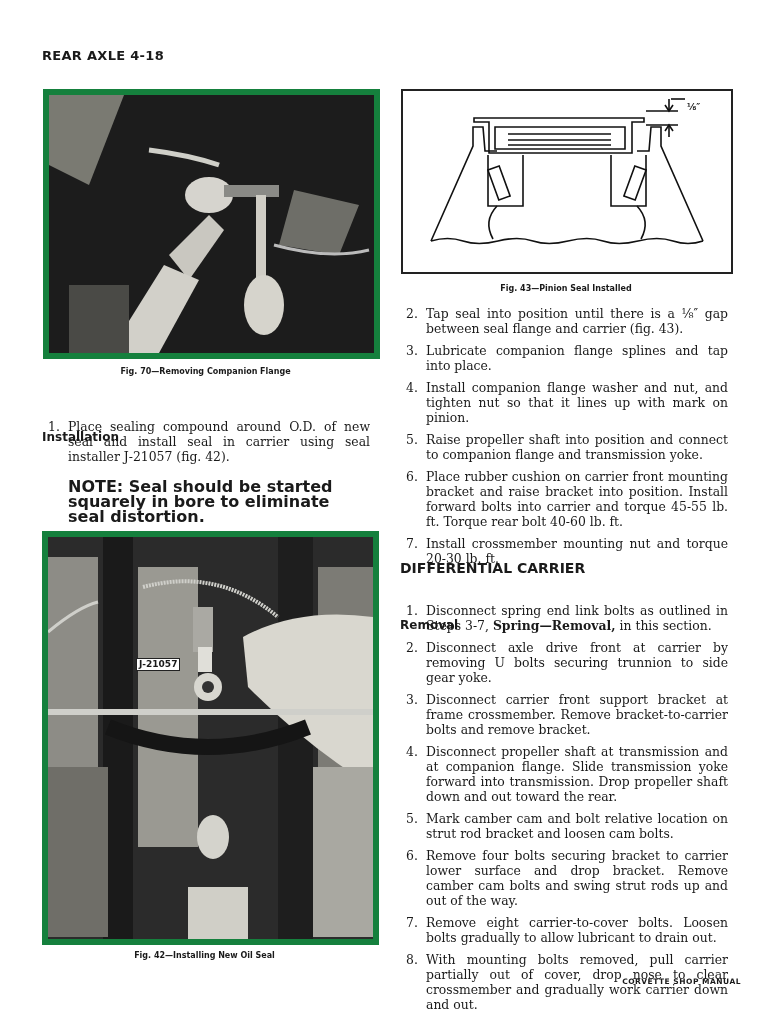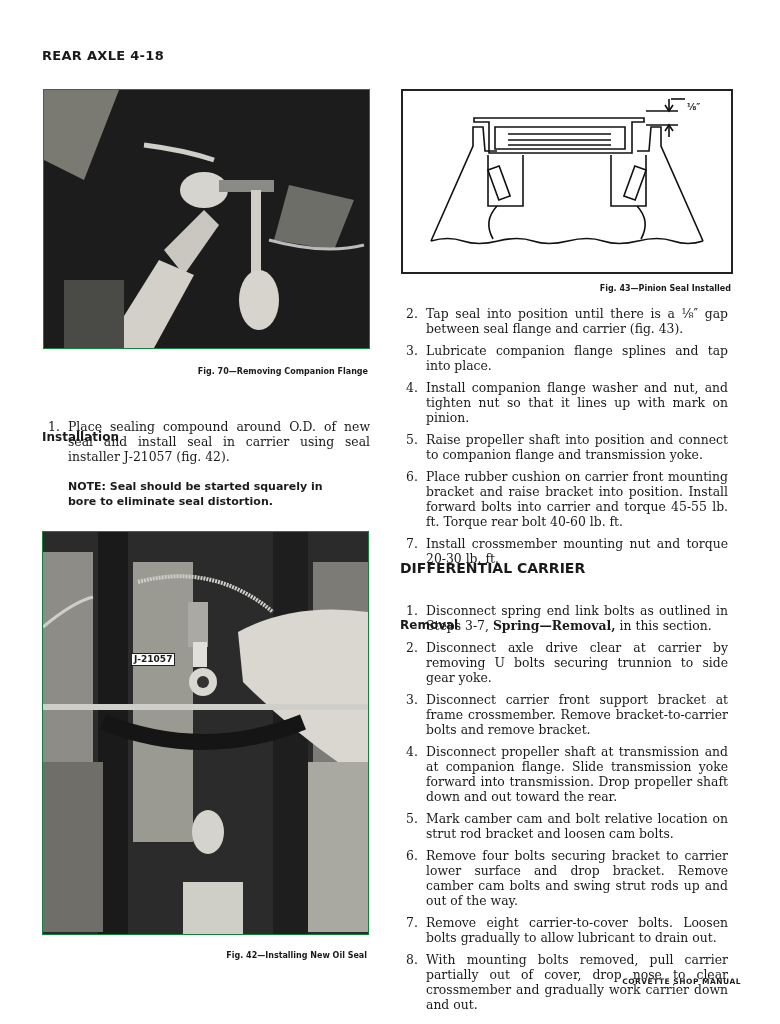--- a/index.html
+++ b/index.html
@@ -5,40 +5,40 @@
   html, body { margin: 0; padding: 0; }
   body {
     width: 780px; height: 1024px; background: #ffffff; position: relative; overflow: hidden;
     font-family: "DejaVu Serif", serif; color: #1a1a1a;
   }
   .header {
     position: absolute; left: 42px; top: 48px;
     font-family: "DejaVu Sans", sans-serif; font-weight: bold; font-size: 13px; letter-spacing: 0.3px;
   }
   .photo {
-    position: absolute; border: 1px solid #15803d; overflow: hidden; background: #6d28d9;
+    position: absolute; border: 6px solid #15803d; overflow: hidden; background: #6d28d9;
   }
   .photo svg { display: block; }
   .caption {
-    position: absolute; font-family: "DejaVu Sans", sans-serif; font-weight: bold; font-size: 8px; text-align: right;
+    position: absolute; font-family: "DejaVu Sans", sans-serif; font-weight: bold; font-size: 8px; text-align: center;
   }
   .subhead {
     position: absolute; font-family: "DejaVu Sans", sans-serif; font-weight: bold; font-size: 12px; margin-top: 35px;
   }
   .section-title {
     position: absolute; font-family: "DejaVu Sans", sans-serif; font-weight: bold; font-size: 14px;
   }
   .steps { position: absolute; margin: 0; padding: 0; list-style: none; }
   .step {
     position: relative; padding-left: 26px; font-size: 12.4px; line-height: 15px; margin-bottom: 7px;
     text-align: justify;
   }
   .step .num { position: absolute; left: 6px; top: 0; }
   .note {
-    position: absolute; font-family: "DejaVu Sans", sans-serif; font-weight: bold; font-size: 11px; line-height: 15px;
+    position: absolute; font-family: "DejaVu Sans", sans-serif; font-weight: bold; font-size: 16px; line-height: 15px;
   }
   .footer {
     position: absolute; right: 39px; top: 977px;
     font-family: "DejaVu Sans", sans-serif; font-weight: bold; font-size: 7.5px; letter-spacing: 0.5px;
   }
   .diagram-box {
     position: absolute; left: 401px; top: 89px; width: 328px; height: 181px; border: 2px solid #222; background: #fff;
   }
   .tool-label {
     position: absolute; left: 88px; top: 121px; background: #fff; border: 1px solid #222;
@@ -164,21 +164,21 @@
 <div class="section-title" style="left:400px; top:560px;">DIFFERENTIAL CARRIER</div>
 <div class="subhead" style="left:400px; top:583px;">Removal</div>
 
 <ol class="steps" style="left:400px; top:603px; width:328px;">
   <li class="step">
     <span class="num">1.</span>
     <span>Disconnect spring end link bolts as outlined in Steps 3-7, </span><b>Spring—Removal,</b><span> in this section.</span>
   </li>
   <li class="step">
     <span class="num">2.</span>
-    <span>Disconnect axle drive clear at carrier by removing U bolts securing trunnion to side gear yoke.</span>
+    <span>Disconnect axle drive front at carrier by removing U bolts securing trunnion to side gear yoke.</span>
   </li>
   <li class="step">
     <span class="num">3.</span>
     <span>Disconnect carrier front support bracket at frame crossmember. Remove bracket-to-carrier bolts and remove bracket.</span>
   </li>
   <li class="step">
     <span class="num">4.</span>
     <span>Disconnect propeller shaft at transmission and at companion flange. Slide transmission yoke forward into transmission. Drop propeller shaft down and out toward the rear.</span>
   </li>
   <li class="step">

